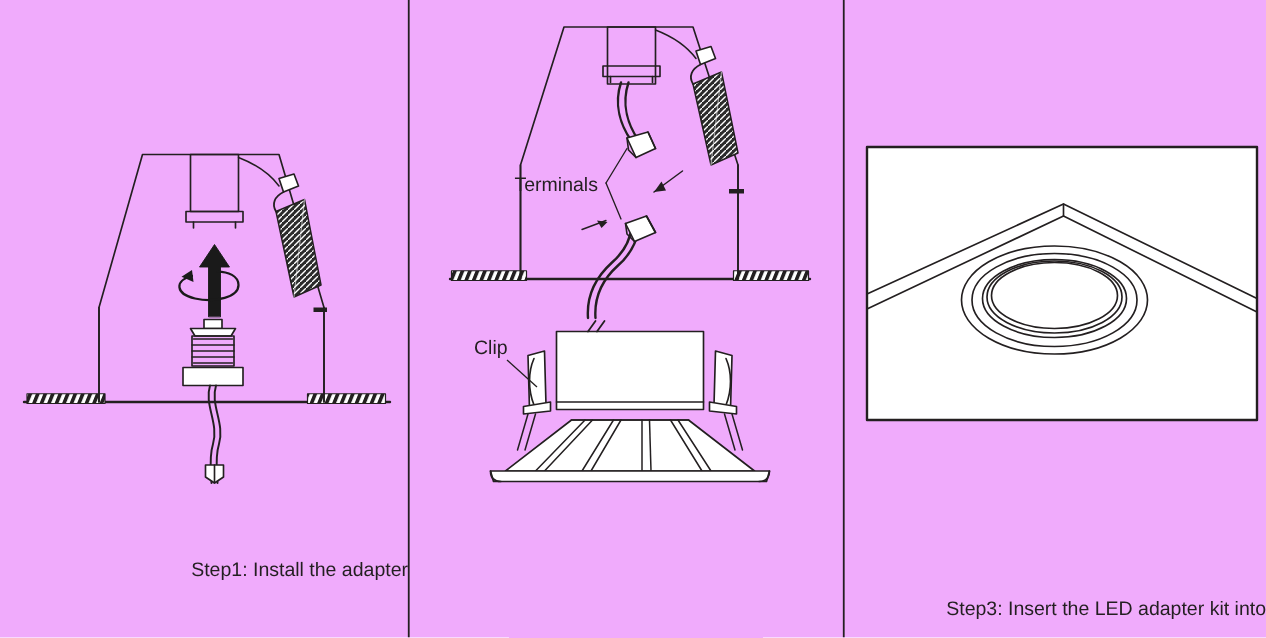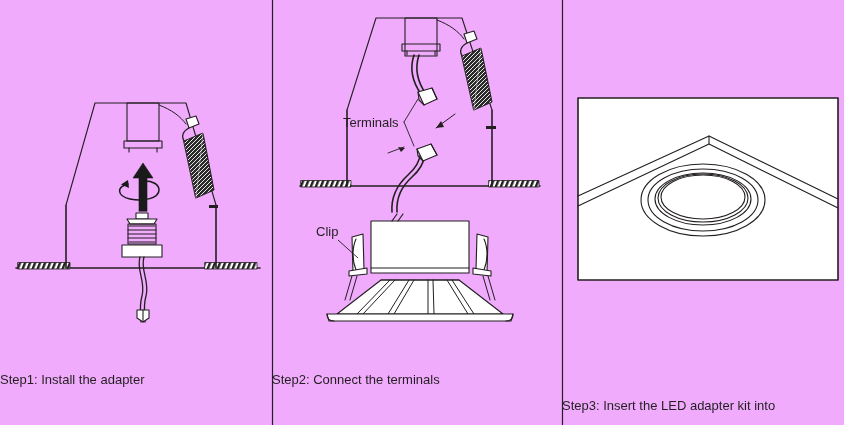--- a/index.html
+++ b/index.html
@@ -20,21 +20,21 @@
     overflow: hidden;
   }
   #sheet svg {
     position: absolute;
     left: 0;
     top: 0;
     display: block;
   }
   .caption {
     position: absolute;
-    text-align: left;
+    text-align: right;
     font-family: "Liberation Sans", sans-serif;
     font-size: 13px;
     line-height: 17px;
     color: #231f20;
     white-space: pre;
   }
   #cap1 { left: 0px;   top: 371px; width: 272px; }
   #cap2 { left: 272px; top: 371px; width: 290px; }
   #cap3 { left: 562px; top: 363px; width: 282px; }
   .lbl {
@@ -276,20 +276,19 @@
 
     <text class="lbl" x="343" y="127">Terminals</text>
     <text class="lbl" x="316" y="236">Clip</text>
     <g fill="none" stroke="#231f20" stroke-width="0.9">
       <path d="M338 240 L358 258"></path>
     </g>
   </svg>
 
   <div class="caption" id="cap1">Step1: Install the adapter</div>
 
-  <div class="caption" id="cap2">Step2: Connect the terminals</div>
 
   <div class="caption" id="cap3">
     <div>Step3: Insert the LED adapter kit into</div>
     
   </div>
 
 </div>
 
 </body></html>

